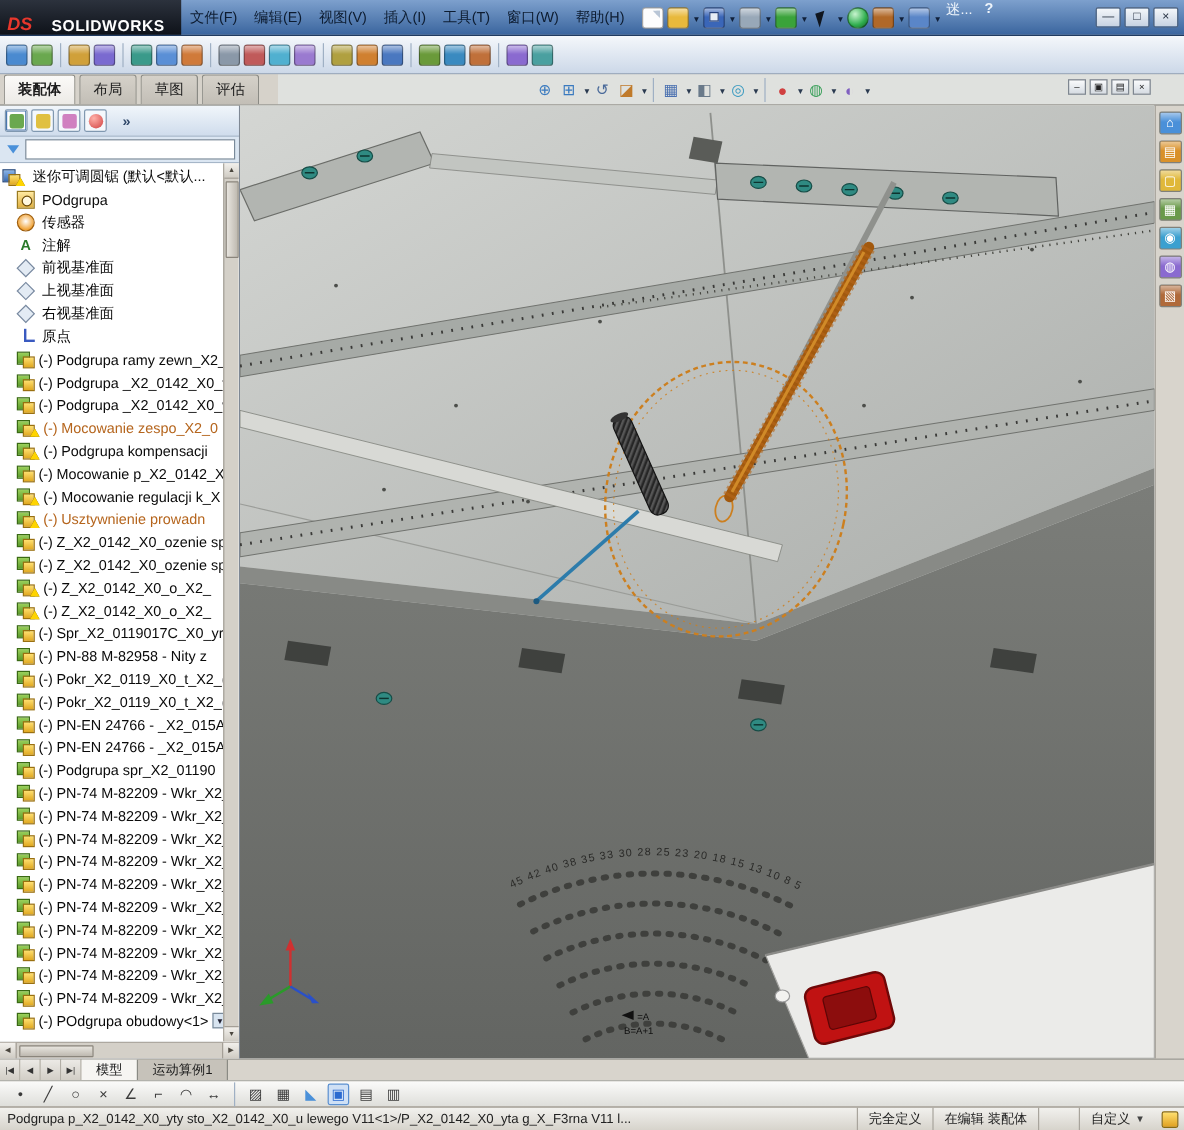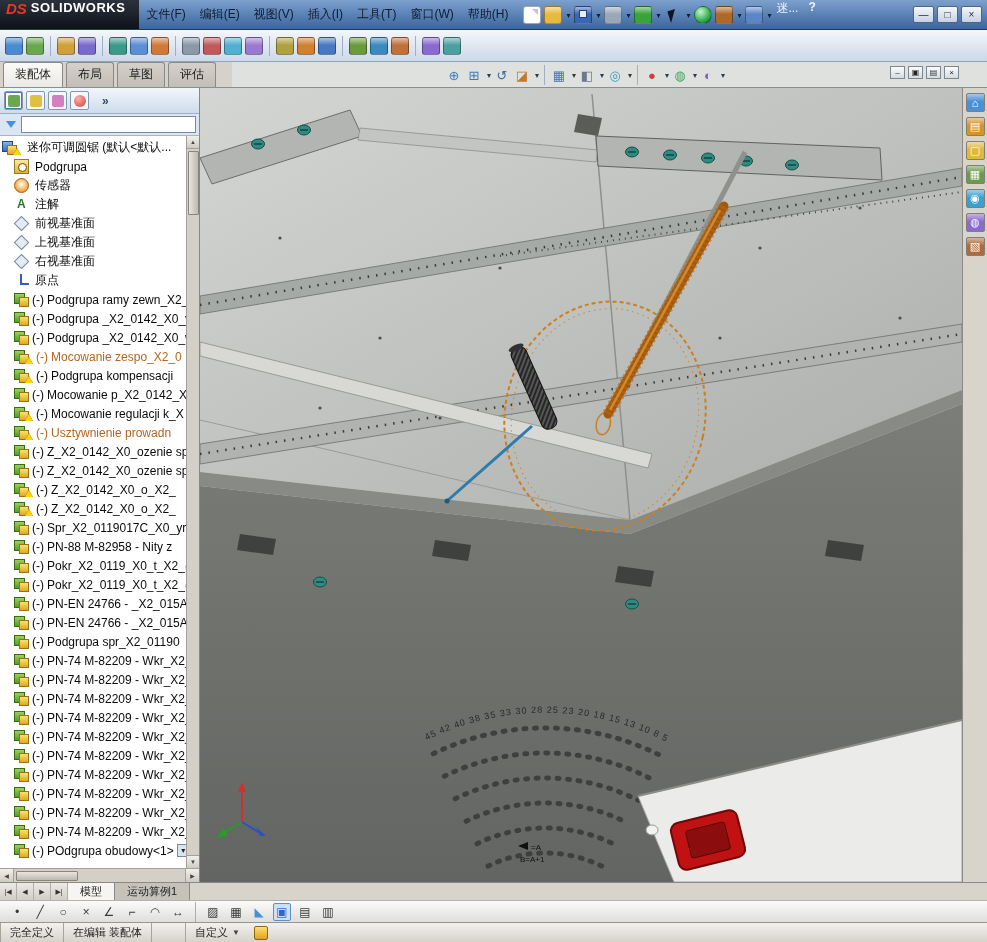--- a/index.html
+++ b/index.html
@@ -1,21 +1,21 @@
 <!DOCTYPE html>
 <html><head>
 <meta charset="utf-8">
 <style>
   *{box-sizing:border-box;margin:0;padding:0}
   html,body{width:987px;height:942px;overflow:hidden}
   body{font-family:"Liberation Sans","DejaVu Sans",sans-serif;font-size:12px;background:#d4d0c8;position:relative;user-select:none}
 
   
   .titlebar{height:30px;display:flex;align-items:stretch;background:linear-gradient(#7da0cd,#3a659e);border-bottom:1px solid #1f3a60}
-  .logo{display:flex;align-items:flex-start;gap:4px;background:linear-gradient(#2c323d,#0e1219);color:#fff;padding:0 14px 0 6px}
+  .logo{display:flex;align-items:flex-end;gap:16px;background:linear-gradient(#2c323d,#0e1219);color:#fff;padding:0 14px 0 6px}
   .logo-mark{color:#e8372c;font-weight:bold;font-style:italic;font-size:15px}
   .brand{font-weight:bold;font-size:13px;letter-spacing:.5px}
   .menus{display:flex;align-items:center;color:#0b1a2e}
   .menu-item{padding:0 7px;line-height:29px;color:#0d1c30}
   .tb1{display:flex;align-items:center;gap:3px;margin-left:8px}
   .compact-title{color:#eef4fb;margin:0 4px}
   .help-label{color:#eef4fb;margin:0 6px;font-weight:bold}
   .winbtns{margin-left:auto;display:flex;align-items:center;gap:3px;padding-right:5px}
   .winbtn{width:21px;height:17px;background:linear-gradient(#f4f7fa,#c6d2e2);border:1px solid #51647e;border-radius:2px;display:flex;align-items:center;justify-content:center;font-size:10px;color:#1c2838}
 
@@ -32,21 +32,21 @@
   [data-icon="select-icon"]::before{content:"";width:0;height:0;border-top:12px solid #10161f;border-right:8px solid transparent;transform:rotate(-18deg);margin-top:2px}
   [data-icon="status-sphere-icon"]{border-radius:50%;background:radial-gradient(circle at 35% 30%,#c8f4cf,#2fae4e 60%,#135f26)}
   [data-icon="save-icon"]::before{content:"";position:absolute;left:4px;top:3px;right:4px;height:6px;background:#e8eef6;border:1px solid #26427c}
 
   
   .toolbar2{height:32px;background:linear-gradient(#f4f7fb,#ccd8e8);border-bottom:1px solid #93a5bb;display:flex;align-items:center;padding:0 5px;gap:3px}
 
   
   .tabrow{height:26px;background:linear-gradient(90deg,#d6d2ca 0 232px,#dfe1de 232px);border-bottom:1px solid #8e8e88;display:flex;align-items:flex-end;position:relative}
   .cmdtab{padding:3px 11px 4px;border:1px solid #8a8a84;border-bottom:none;background:linear-gradient(#d5d1c9,#c2beb6);margin-left:3px;border-radius:3px 3px 0 0;color:#1c1c1c}
-  .cmdtab.active{background:linear-gradient(#fbfaf8,#eceae6);font-weight:normal}
+  .cmdtab.active{background:linear-gradient(#fbfaf8,#eceae6);font-weight:bold}
   .headsup{position:absolute;left:445px;top:3px;display:flex;align-items:center;gap:2px}
   .hicon{width:18px;height:18px;display:flex;align-items:center;justify-content:center;position:relative}
   .hicon .g{font-size:13px;color:var(--c,#456)}
   .hicon.caret{margin-right:8px}
   .hicon.caret::after{content:"▾";position:absolute;right:-8px;top:5px;font-size:8px;color:#2a3a50}
   .docbtns{position:absolute;right:28px;top:4px;display:flex;gap:3px}
   .docbtn{width:15px;height:13px;border:1px solid #7e8690;background:linear-gradient(#fafbfc,#d5dbe2);display:flex;align-items:center;justify-content:center;font-size:8px;color:#222}
 
   
   .main{display:flex;height:794px}
@@ -334,21 +334,21 @@
             <span class="ticon" data-icon="assembly"></span>
             <span class="wbadge"></span>
             <span class="tpre"></span>
             <span class="tlabel">迷你可调圆锯 (默认&lt;默认...</span>
 
           </div>
           <div class="trow">
             <span class="ticon" data-icon="history"></span>
 
             <span class="tpre"></span>
-            <span class="tlabel">Podgrupa</span>
+            <span class="tlabel">POdgrupa</span>
 
           </div>
           <div class="trow">
             <span class="ticon" data-icon="sensors"></span>
 
             <span class="tpre"></span>
             <span class="tlabel">传感器</span>
 
           </div>
           <div class="trow">
@@ -834,20 +834,21 @@
     </span>
     <span class="skicon" data-icon="section-display-icon">
       <i class="g">▤</i>
     </span>
     <span class="skicon" data-icon="camera-icon">
       <i class="g">▥</i>
     </span>
 </div>
 
 <div class="statusbar">
+  <span class="smsg">Podgrupa p_X2_0142_X0_yty sto_X2_0142_X0_u lewego V11&lt;1&gt;/P_X2_0142_X0_yta g_X_F3rna V11 l...</span>
   <span class="scell">
       <span>完全定义</span>
     </span>
   <span class="scell">
       <span>在编辑 装配体</span>
     </span>
   <span class="scell" style="width:34px"></span>
   <span class="scell">
       <span>自定义</span>
       <span class="dd">▼</span>

